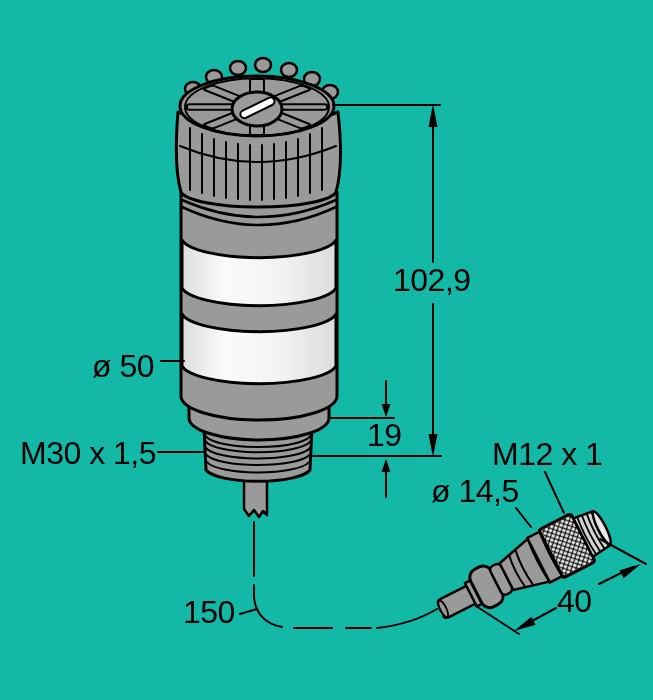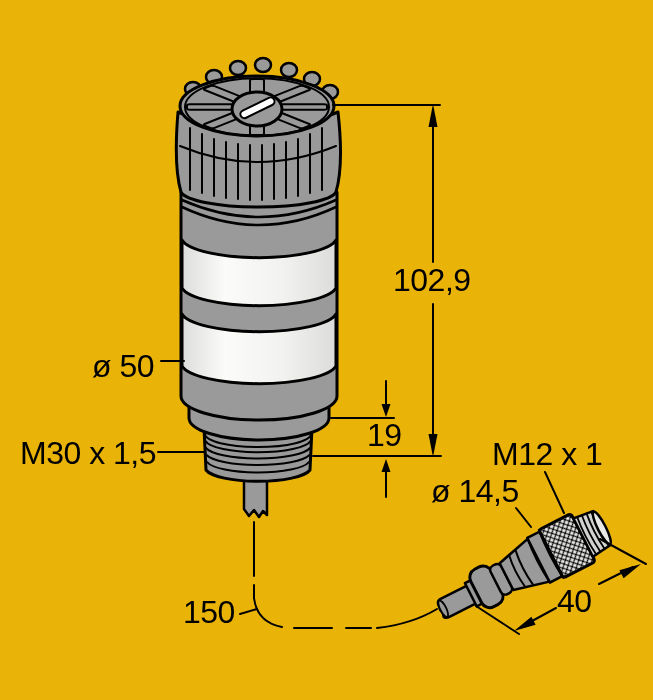--- a/index.html
+++ b/index.html
@@ -1,19 +1,19 @@
 <!DOCTYPE html>
 <html><head>
 <meta charset="utf-8">
 <style>
   html,body{margin:0;padding:0;background:#ffffff;}
   .stage{
     position:relative;
     width:653px;height:700px;
-    background:#eab308;
+    background:#14b8a6;
     overflow:hidden;
     font-family:"Liberation Sans", sans-serif;
   }
   svg{display:block;}
   text{
     font-family:"Liberation Sans", sans-serif;
     font-size:32px;
     fill:#000000;
     letter-spacing:-0.5px;
   }

